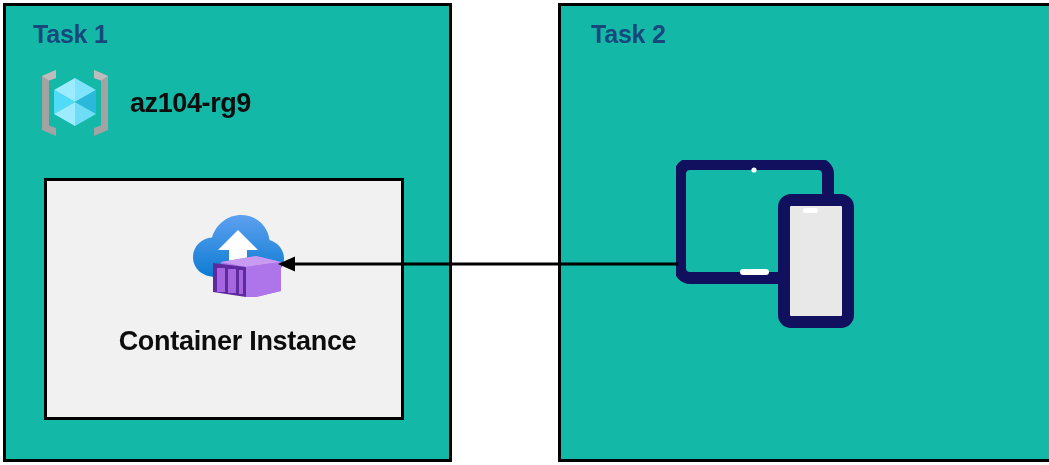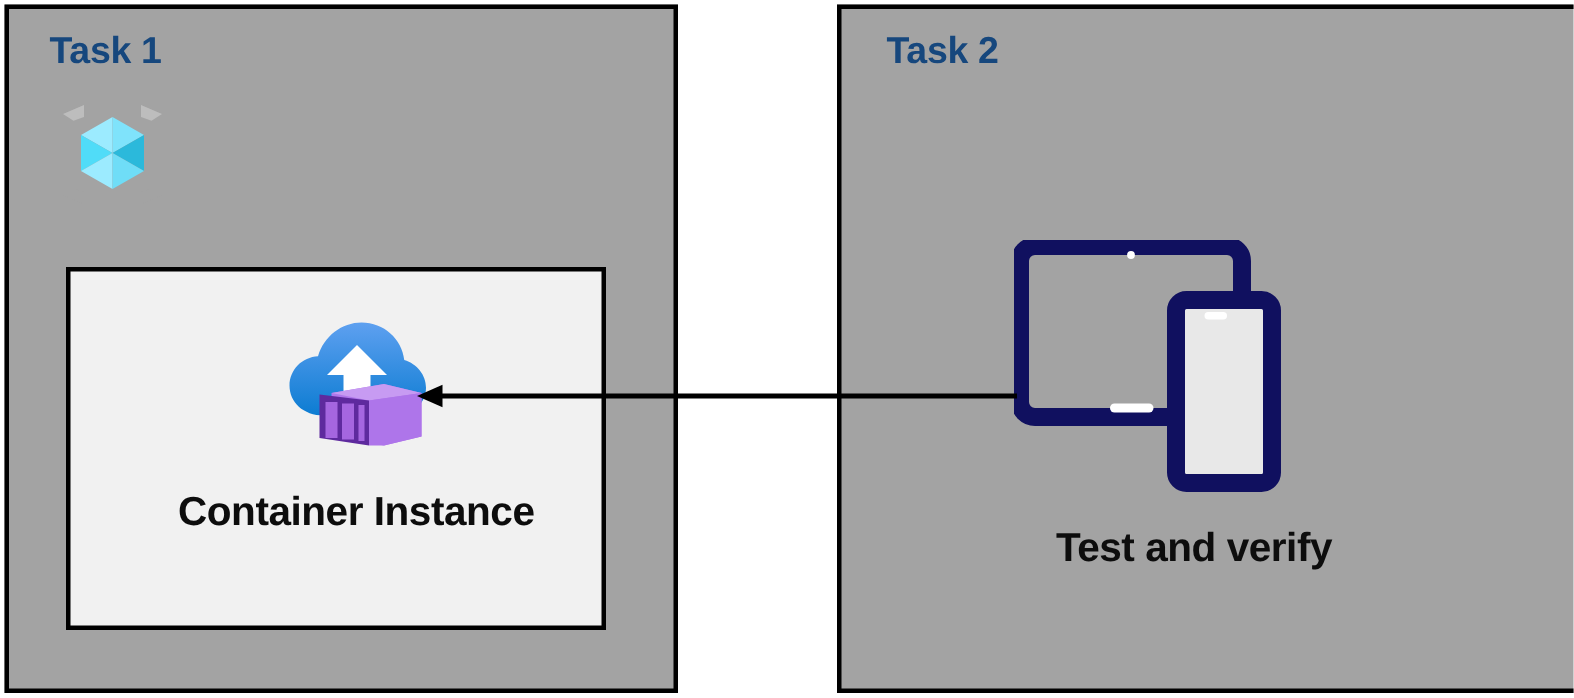--- a/index.html
+++ b/index.html
@@ -17,21 +17,21 @@
   .canvas {
     position: absolute;
     left: 0; top: 0;
     width: 1049px;
     height: 465px;
   }
 
   
   .panel {
     position: absolute;
-    background: #a3a3a3;
+    background: #14b8a6;
     border: 3px solid #000000;
     box-sizing: border-box;
   }
   #panel-task1 { left: 3px;   top: 3px; width: 449px; height: 459px; }
   #panel-task2 { left: 558px; top: 3px; width: 524px; height: 459px; }
 
   .panel-title {
     position: absolute;
     font-size: 25px;
     font-weight: bold;
@@ -152,20 +152,21 @@
 
           <path d="M18 26 L18 50 L39 38 Z" fill="#50DCF8"></path>
 
           <path d="M60 26 L60 50 L39 38 Z" fill="#2BB9DB"></path>
 
           <path d="M18 50 L39 62 L39 38 Z" fill="#9CEBFF"></path>
 
           <path d="M60 50 L39 62 L39 38 Z" fill="#6FDDF7"></path>
         </svg>
       </span>
+      <span class="rg-label">az104-rg9</span>
     </div>
 
     <div id="container-card">
       <span class="aci-icon-wrap">
         <svg class="aci-icon" viewBox="0 0 96 96" xmlns="http://www.w3.org/2000/svg">
           <defs>
             <linearGradient id="cloudGrad" x1="0" y1="0" x2="0" y2="1">
               <stop offset="0%" stop-color="#5EA0F0"></stop>
               <stop offset="100%" stop-color="#0C7CD2"></stop>
             </linearGradient>
@@ -212,20 +213,19 @@
       <rect x="64" y="109" width="29" height="6" rx="3" ry="3" fill="#ffffff"></rect>
 
       <rect x="108" y="40" width="64" height="122" rx="7" ry="7" fill="#E8E8E8" stroke="#10105F" stroke-width="12"></rect>
 
       <rect x="127" y="48" width="15" height="5" rx="2.5" ry="2.5" fill="#ffffff"></rect>
 
       <rect x="116" y="58" width="48" height="96" fill="#E8E8E8"></rect>
     </svg>
   </div>
 
-  <div id="test-verify-label">Test and verify</div>
 
   <svg id="flow-arrow" viewBox="0 0 405 30" xmlns="http://www.w3.org/2000/svg">
     <line x1="16" y1="14" x2="403" y2="14" stroke="#000000" stroke-width="3.2"></line>
     <path d="M3 14 L20 6.5 L20 21.5 Z" fill="#000000"></path>
   </svg>
 
 </div>
 
 </body></html>

